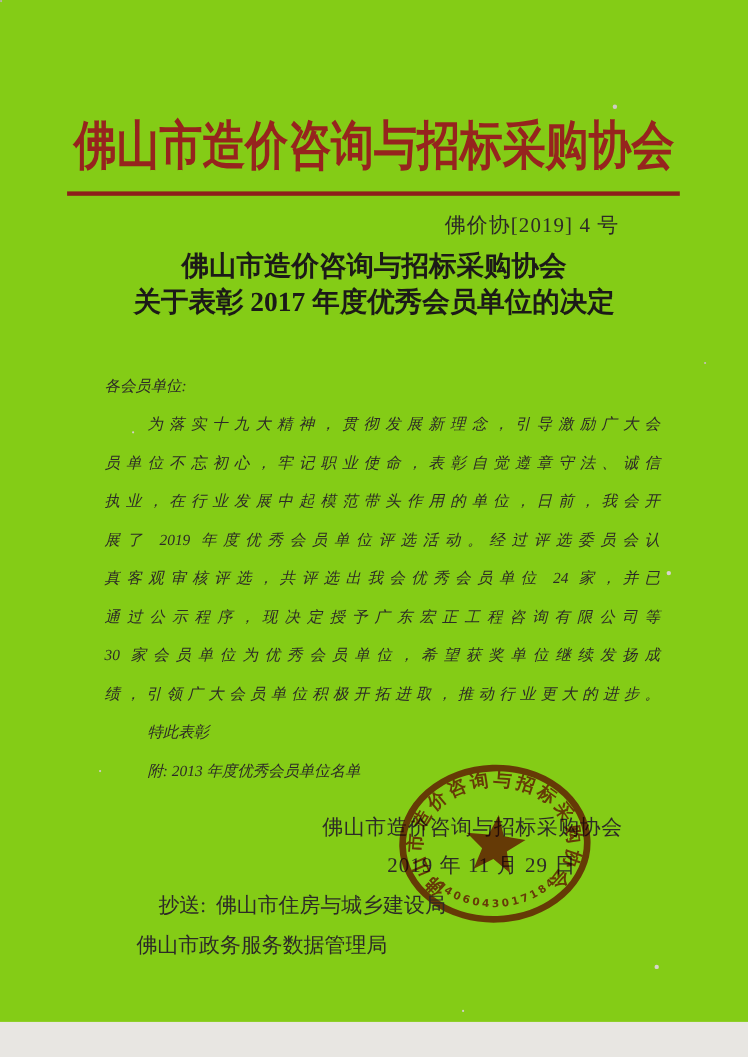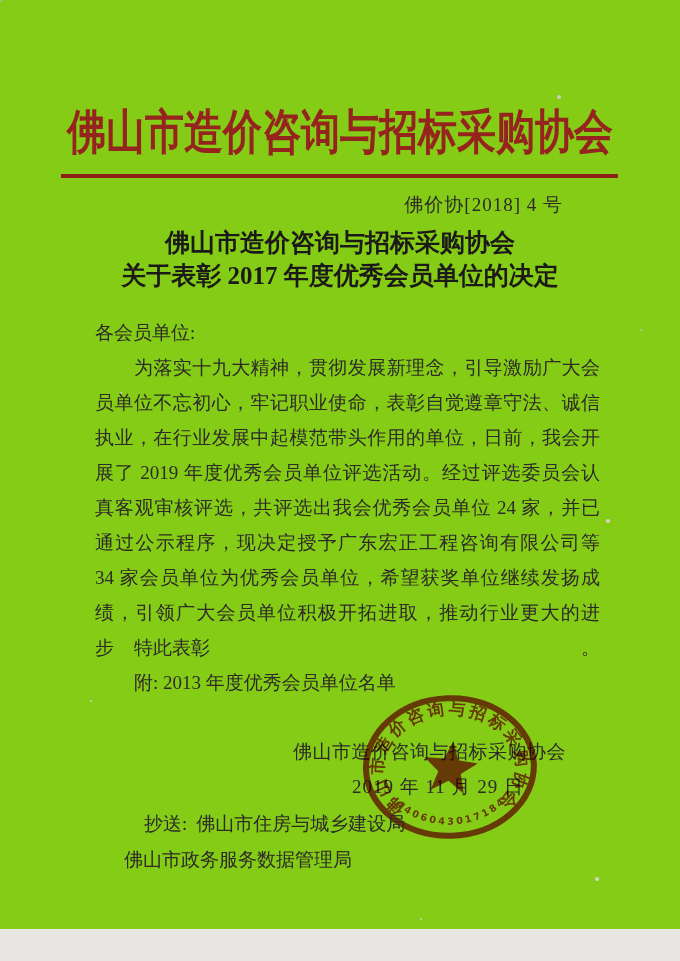--- a/index.html
+++ b/index.html
@@ -40,22 +40,22 @@
   }
   
   .doc-title{
     position:absolute;top:226px;left:0;width:100%;
     text-align:center;font-weight:700;
     font-size:25px;line-height:33px;
     color:#1c1a18;
   }
   
   .body-block{
-    position:absolute;top:315px;left:95px;width:505px;
-    font-size:19px;line-height:35px;
+    position:absolute;top:334px;left:95px;width:505px;
+    font-size:14px;line-height:35px;font-style:italic;
   }
   .body-line{height:35px;white-space:nowrap;}
   .body-line.justify{
     white-space:normal;
     text-align:justify;
     text-align-last:justify;
     text-justify:inter-character;
   }
   .body-line.indent{padding-left:39px;}
   .body-line.indent.justify{padding-left:0;text-indent:39px;}
@@ -93,36 +93,36 @@
 </style>
 </head>
 <body>
 
 <div class="page">
 
   <div class="specks"></div>
 
   <div class="org-title">佛山市造价咨询与招标采购协会</div>
   <div class="red-rule"></div>
-  <div class="doc-number">佛价协[2018] 4 号</div>
+  <div class="doc-number">佛价协[2019] 4 号</div>
 
   <div class="doc-title">
     <div>佛山市造价咨询与招标采购协会</div>
     <div>关于表彰 2017 年度优秀会员单位的决定</div>
   </div>
 
   <div class="body-block">
     <div class="body-line">各会员单位:</div>
     <div class="body-line justify indent">为落实十九大精神，贯彻发展新理念，引导激励广大会</div>
     <div class="body-line justify">员单位不忘初心，牢记职业使命，表彰自觉遵章守法、诚信</div>
     <div class="body-line justify">执业，在行业发展中起模范带头作用的单位，日前，我会开</div>
     <div class="body-line justify">展了 2019 年度优秀会员单位评选活动。经过评选委员会认</div>
     <div class="body-line justify">真客观审核评选，共评选出我会优秀会员单位 24 家，并已</div>
     <div class="body-line justify">通过公示程序，现决定授予广东宏正工程咨询有限公司等</div>
-    <div class="body-line justify">34 家会员单位为优秀会员单位，希望获奖单位继续发扬成</div>
+    <div class="body-line justify">30 家会员单位为优秀会员单位，希望获奖单位继续发扬成</div>
     <div class="body-line justify">绩，引领广大会员单位积极开拓进取，推动行业更大的进步。</div>
     <div class="body-line indent">特此表彰</div>
     <div class="body-line indent">附: 2013 年度优秀会员单位名单</div>
   </div>
 
   <div class="sig-org">佛山市造价咨询与招标采购协会</div>
   <div class="sig-date">2019 年 11 月 29 日</div>
 
   <svg class="seal" viewBox="0 0 176 148" xmlns="http://www.w3.org/2000/svg">
     <defs>

